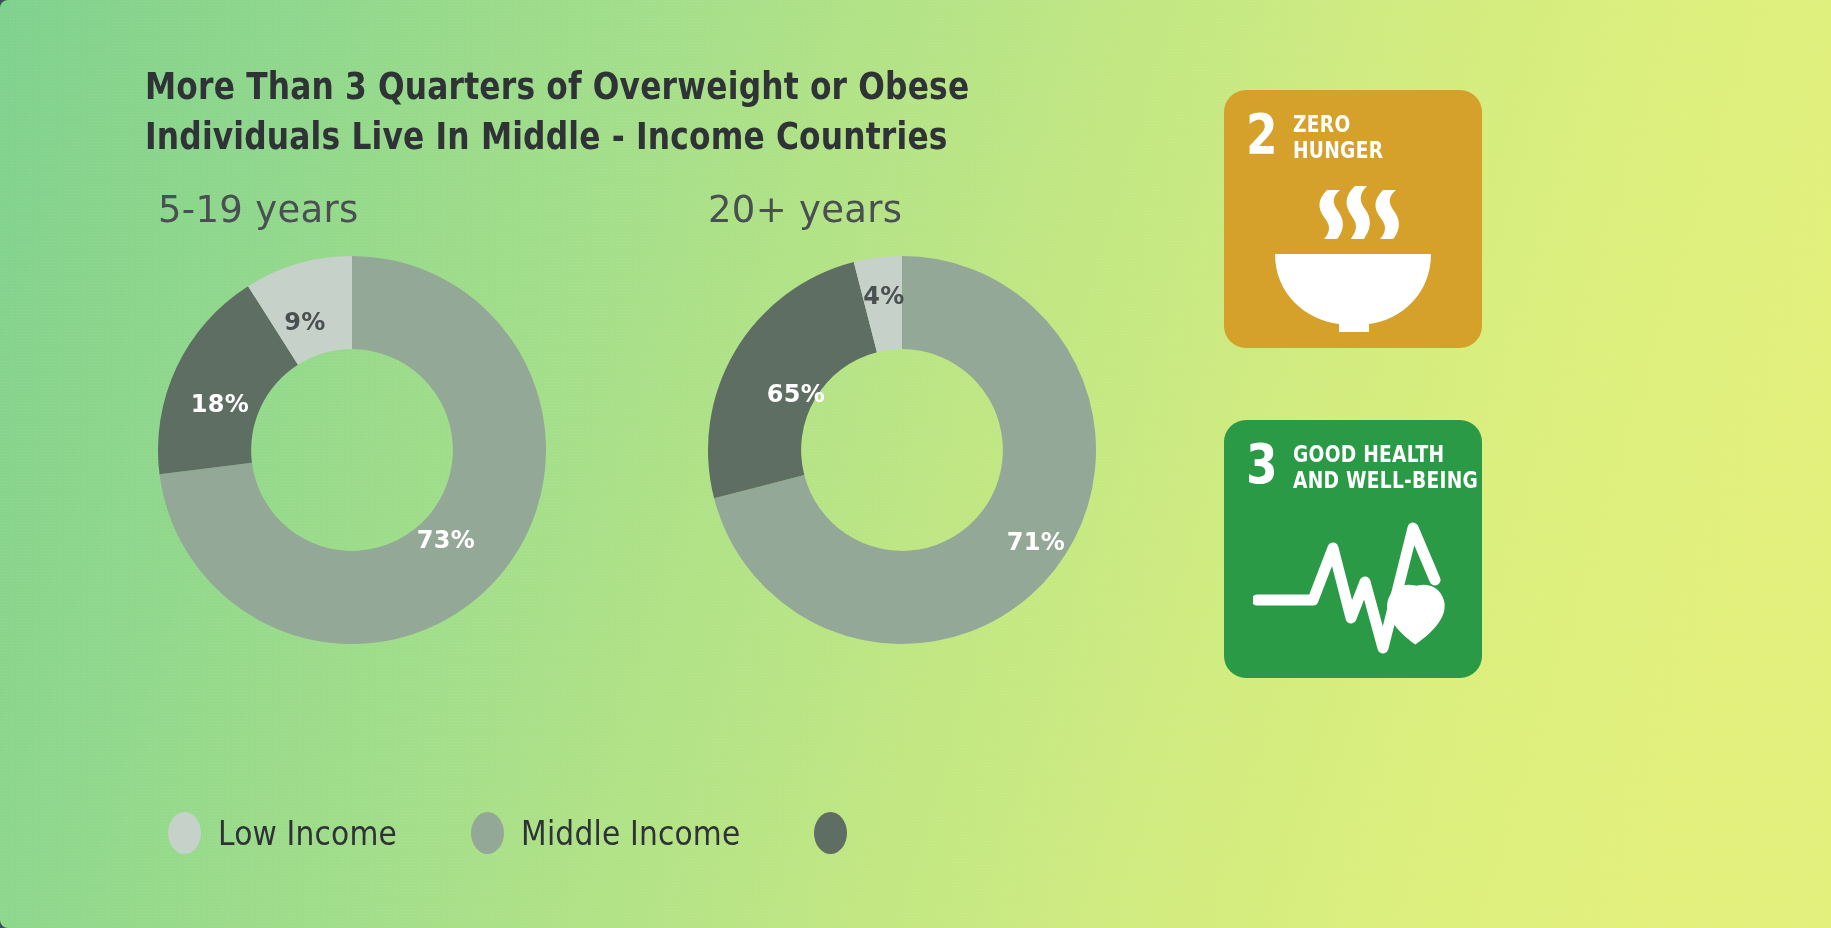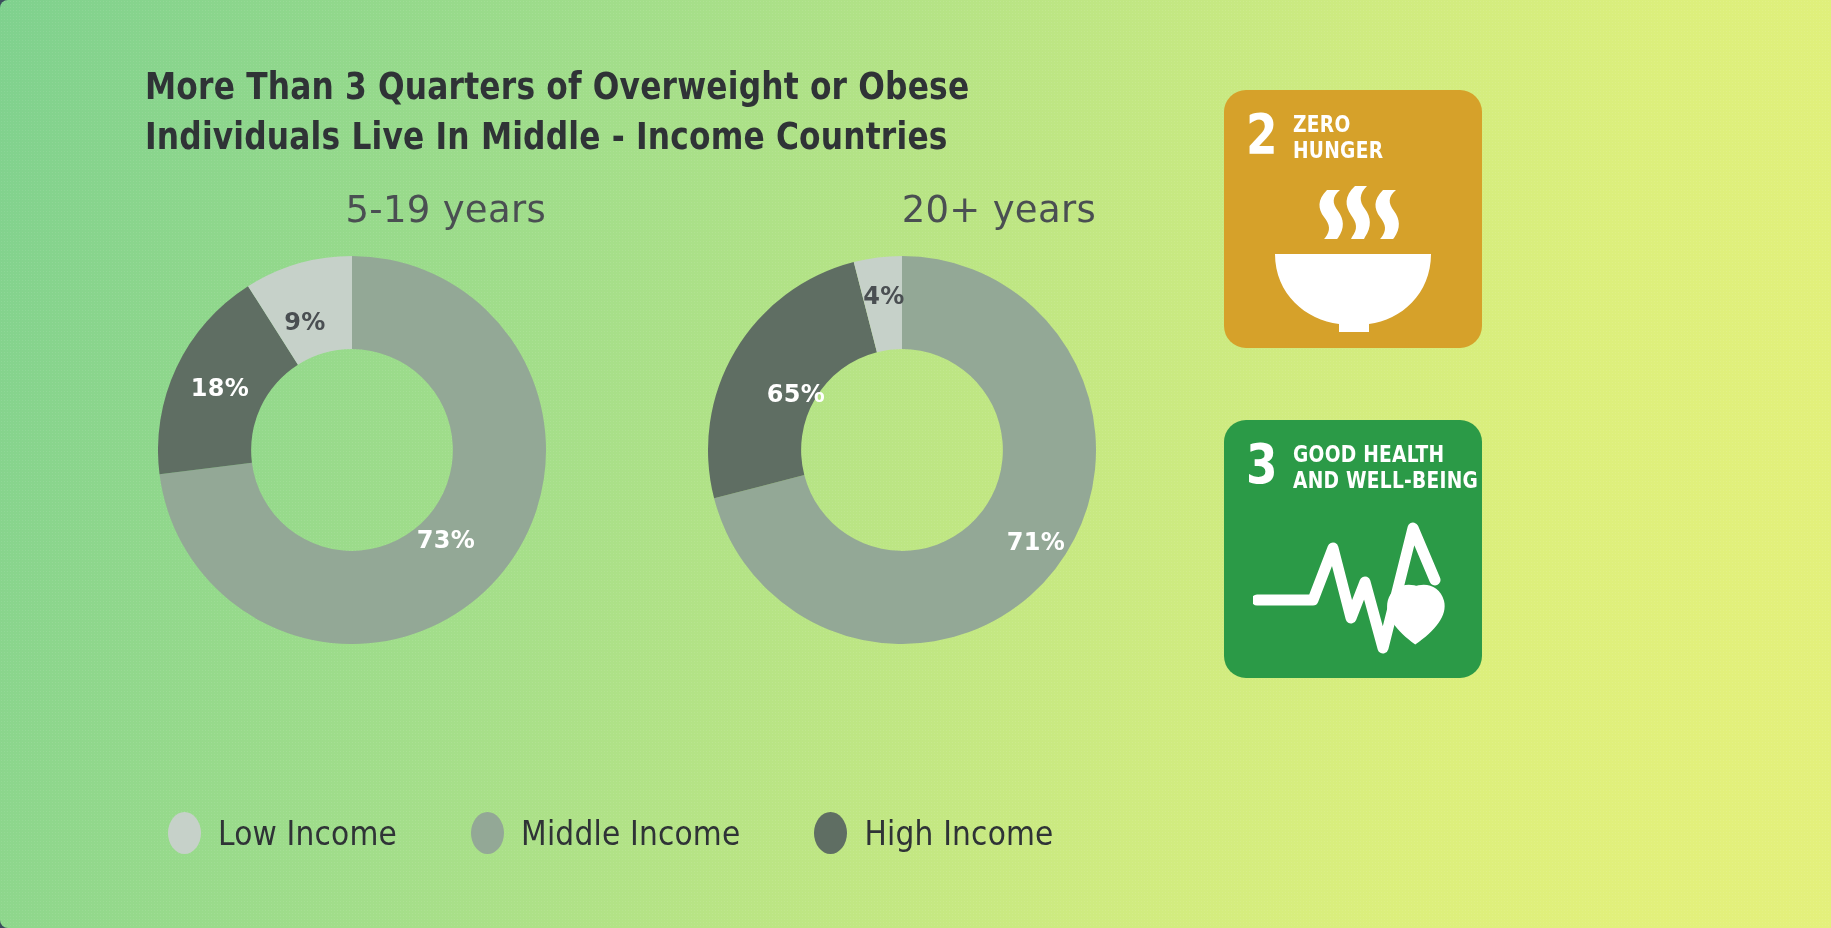--- a/index.html
+++ b/index.html
@@ -70,21 +70,20 @@
 
   .chart-title {
     color: #4a4f52;
     font-family: "DejaVu Sans", sans-serif;
     font-weight: normal;
     font-size: 37px;
     line-height: 44px;
     letter-spacing: .3px;
     height: 46px;
     white-space: nowrap;
-    text-align: right;
   }
   .donut-wrap {
     position: relative;
     width: 388px;
     height: 388px;
     margin-top: 22px;
   }
   .donut-wrap svg { display: block; }
 
   .slice-label {
@@ -185,21 +184,21 @@
     <div class="chart-title">5-19 years</div>
     <div class="donut-wrap">
       <svg width="388" height="388" viewBox="0 0 388 388">
         <g id="slices-0">
             <path d="M 194 0 A 194 194 0 1 1 1.5297479449912998 218.31464731147508 L 93.91546893139548 206.64361660196704 A 100.88000000000001 100.88000000000001 0 1 0 194 93.11999999999999 Z" fill="#93a896"></path>
             <path d="M 1.5297479449912998 218.31464731147508 A 194 194 0 0 1 90.04960177407472 30.200382452609034 L 139.94579292251885 108.82419887535669 A 100.88000000000001 100.88000000000001 0 0 0 93.91546893139548 206.64361660196704 Z" fill="#5f6e63"></path>
             <path d="M 90.04960177407472 30.200382452609034 A 194 194 0 0 1 193.99999999999997 0 L 193.99999999999997 93.11999999999999 A 100.88000000000001 100.88000000000001 0 0 0 139.94579292251885 108.82419887535669 Z" fill="#c6d1c9"></path>
           </g>
       </svg>
       <div class="slice-label" style="left:288px; top:284px; color:#ffffff;">73%</div>
-      <div class="slice-label" style="left:62px; top:132px; color:#ffffff;">18%</div>
+      <div class="slice-label" style="left:62px; top:148px; color:#ffffff;">18%</div>
       <div class="slice-label" style="left:147px; top:66px; color:#4a4f52;">9%</div>
     </div>
   </div>
 
   <div class="chart-block" id="chart-1">
     <div class="chart-title">20+ years</div>
     <div class="donut-wrap">
       <svg width="388" height="388" viewBox="0 0 388 388">
         <g id="slices-1">
             <path d="M 194 0 A 194 194 0 1 1 6.094866741045564 242.24583810998183 L 96.28933070534369 219.08783581719055 A 100.88000000000001 100.88000000000001 0 1 0 194 93.11999999999999 Z" fill="#93a896"></path>
@@ -217,21 +216,20 @@
     <div class="legend-item">
       <span class="legend-dot" style="background:#c6d1c9"></span>
       <span class="legend-label">Low Income</span>
     </div>
     <div class="legend-item">
       <span class="legend-dot" style="background:#93a896"></span>
       <span class="legend-label">Middle Income</span>
     </div>
     <div class="legend-item">
       <span class="legend-dot" style="background:#5f6e63"></span>
-      <span class="legend-label">High Income</span>
     </div>
   </div>
 
   <div class="sdg" id="sdg-2">
     <div class="sdg-head">
       <div class="sdg-num">2</div>
       <div class="sdg-txt">
         <span class="l2">ZERO</span>
         <span class="l2">HUNGER</span>
       </div>

